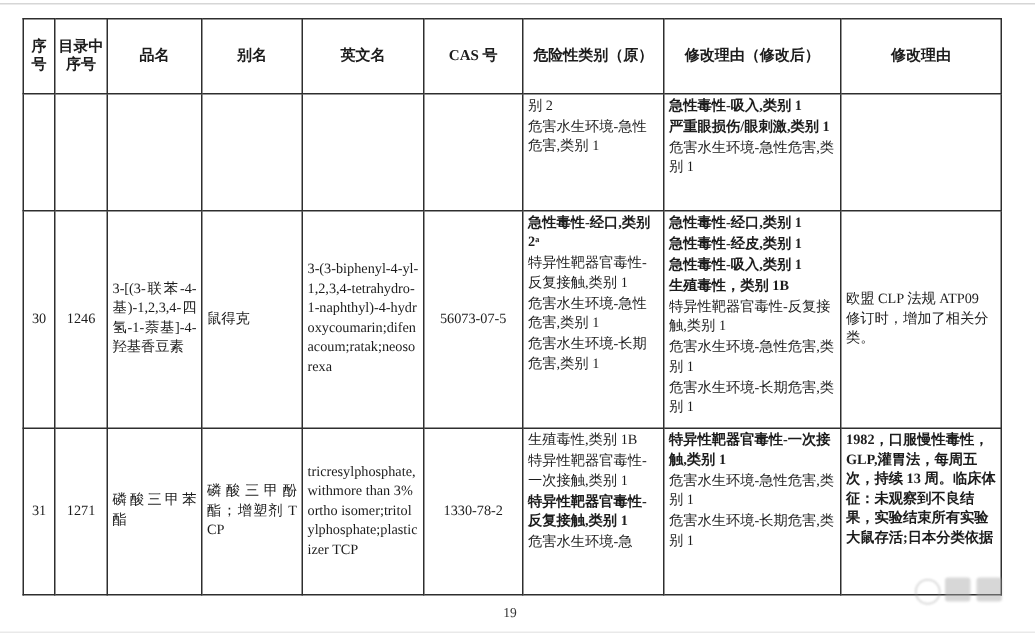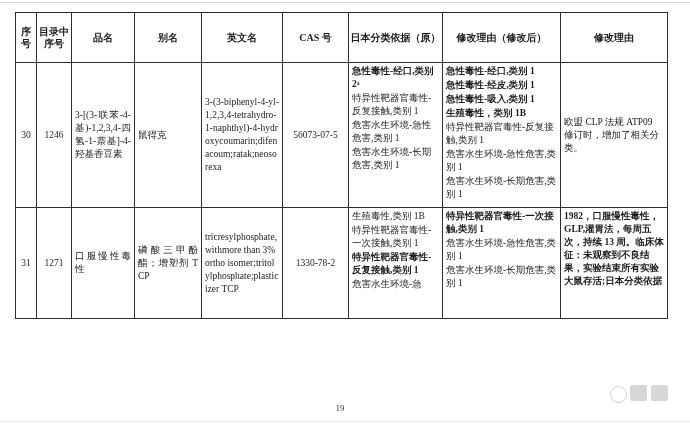--- a/index.html
+++ b/index.html
@@ -76,26 +76,44 @@
       <col style="width:107px">
   </colgroup>
   <thead>
     <tr>
         <th>序号</th>
         <th>目录中序号</th>
         <th>品名</th>
         <th>别名</th>
         <th>英文名</th>
         <th>CAS 号</th>
-        <th>日本分类依据（原）</th>
+        <th>危险性类别（原）</th>
         <th>修改理由（修改后）</th>
         <th>修改理由</th>
       </tr>
   </thead>
   <tbody>
+      <tr class="r0">
+        <td class="c"></td>
+        <td class="c"></td>
+        <td class="jz"></td>
+        <td class="jz"></td>
+        <td class="en"></td>
+        <td class="c"></td>
+        <td class="hz">
+          <div>别 2</div>
+          <div>危害水生环境-急性危害,类别 1</div>
+        </td>
+        <td class="hz">
+          <div class="b">急性毒性-吸入,类别 1</div>
+          <div class="b">严重眼损伤/眼刺激,类别 1</div>
+          <div>危害水生环境-急性危害,类别 1</div>
+        </td>
+        <td class="reason"></td>
+      </tr>
       <tr class="r1">
         <td class="c">30</td>
         <td class="c">1246</td>
         <td class="jz">3-[(3-联苯-4-基)-1,2,3,4-四氢-1-萘基]-4-羟基香豆素</td>
         <td class="jz">鼠得克</td>
         <td class="en">3-(3-biphenyl-4-yl-1,2,3,4-tetrahydro-1-naphthyl)-4-hydroxycoumarin;difenacoum;ratak;neosorexa</td>
         <td class="c">56073-07-5</td>
         <td class="hz">
           <div class="b">急性毒性-经口,类别 2ᵃ</div>
           <div>特异性靶器官毒性-反复接触,类别 1</div>
@@ -109,21 +127,21 @@
           <div class="b">生殖毒性，类别 1B</div>
           <div>特异性靶器官毒性-反复接触,类别 1</div>
           <div>危害水生环境-急性危害,类别 1</div>
           <div>危害水生环境-长期危害,类别 1</div>
         </td>
         <td class="reason">欧盟 CLP 法规 ATP09 修订时，增加了相关分类。</td>
       </tr>
       <tr class="r2">
         <td class="c">31</td>
         <td class="c">1271</td>
-        <td class="jz">口服慢性毒性</td>
+        <td class="jz">磷酸三甲苯酯</td>
         <td class="jz">磷酸三甲酚酯；增塑剂 TCP</td>
         <td class="en">tricresylphosphate,withmore than 3% ortho isomer;tritolylphosphate;plasticizer TCP</td>
         <td class="c">1330-78-2</td>
         <td class="hz">
           <div>生殖毒性,类别 1B</div>
           <div>特异性靶器官毒性-一次接触,类别 1</div>
           <div class="b">特异性靶器官毒性-反复接触,类别 1</div>
           <div>危害水生环境-急</div>
         </td>
         <td class="hz">

